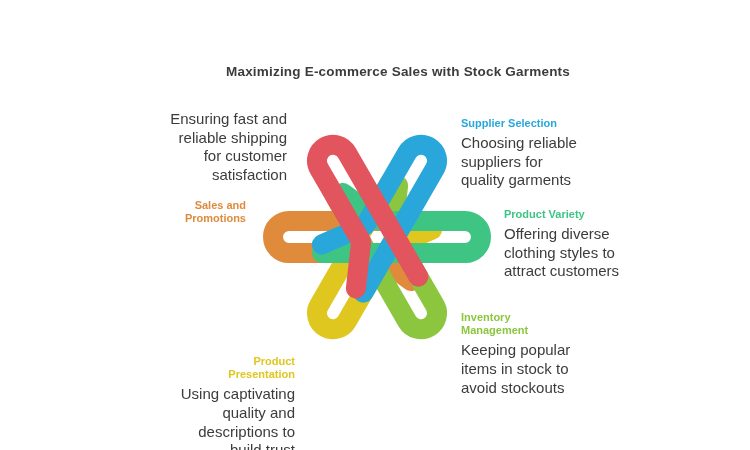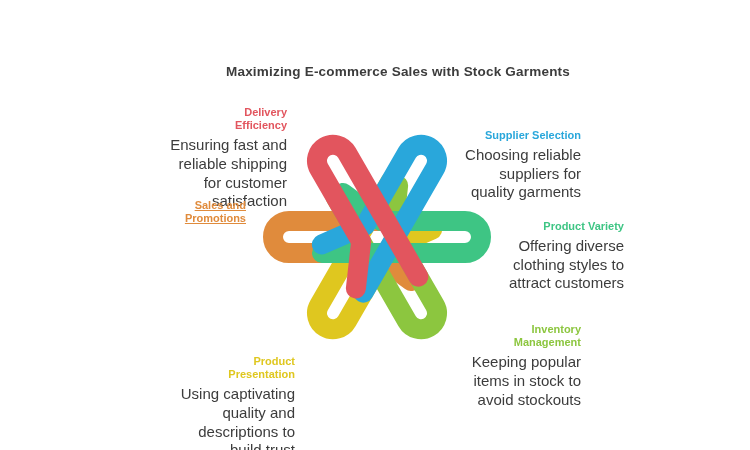--- a/index.html
+++ b/index.html
@@ -34,21 +34,21 @@
     white-space:pre-line;
   }
   .label .desc{
     font-size:15px;
     color:#3c3c3c;
     line-height:1.24;
     margin-top:4px;
     white-space:pre-line;
   }
   .left{text-align:right;}
-  .right{text-align:right;margin-top:12px;}
+  .right{text-align:left;}
   .pos-delivery{left:152px;top:106px;width:135px;}
   .pos-sales{left:106px;top:199px;width:140px;}
   .pos-presentation{left:160px;top:311px;width:135px;margin-top:44px;}
   .pos-supplier{left:461px;top:117px;width:120px;}
   .pos-variety{left:504px;top:208px;width:120px;}
   .pos-inventory{left:461px;top:311px;width:120px;}
 </style>
 </head>
 <body>
 
@@ -61,37 +61,35 @@
       <path transform="rotate(270)" d="M -44 34 L -16 -4 L -16 -88 A 16 16 0 0 1 16 -88 L 16 55" stroke="#E08B3C"></path>
       <path transform="rotate(210)" d="M -44 34 L -16 -4 L -16 -88 A 16 16 0 0 1 16 -88 L 16 55" stroke="#DFC71F"></path>
       <path transform="rotate(150)" d="M -44 34 L -16 -4 L -16 -88 A 16 16 0 0 1 16 -88 L 16 55" stroke="#8CC63F"></path>
       <path transform="rotate(90)" d="M -44 34 L -16 -4 L -16 -88 A 16 16 0 0 1 16 -88 L 16 55" stroke="#3EC584"></path>
       <path transform="rotate(30)" d="M -44 34 L -16 -4 L -16 -88 A 16 16 0 0 1 16 -88 L 16 55" stroke="#29A7DB"></path>
       <path transform="rotate(330)" d="M -44 34 L -16 -4 L -16 -88 A 16 16 0 0 1 16 -88 L 16 55" stroke="#E2555E"></path>
     </g>
   </svg>
 
   <div class="label left pos-delivery">
-    <div class="heading" style="color: rgb(226, 85, 94);">Delivery
-Efficiency</div>
     <div class="desc">Ensuring fast and
 reliable shipping
 for customer
 satisfaction</div>
   </div>
 
   <div class="label right pos-supplier">
     <div class="heading" style="color: rgb(41, 167, 219);">Supplier Selection</div>
     <div class="desc">Choosing reliable
 suppliers for
 quality garments</div>
   </div>
 
   <div class="label left pos-sales">
-    <div class="heading" style="color: rgb(224, 139, 60); text-decoration: underline;">Sales and
+    <div class="heading" style="color: rgb(224, 139, 60);">Sales and
 Promotions</div>
   </div>
 
   <div class="label right pos-variety">
     <div class="heading" style="color: rgb(62, 197, 132);">Product Variety</div>
     <div class="desc">Offering diverse
 clothing styles to
 attract customers</div>
   </div>
 

